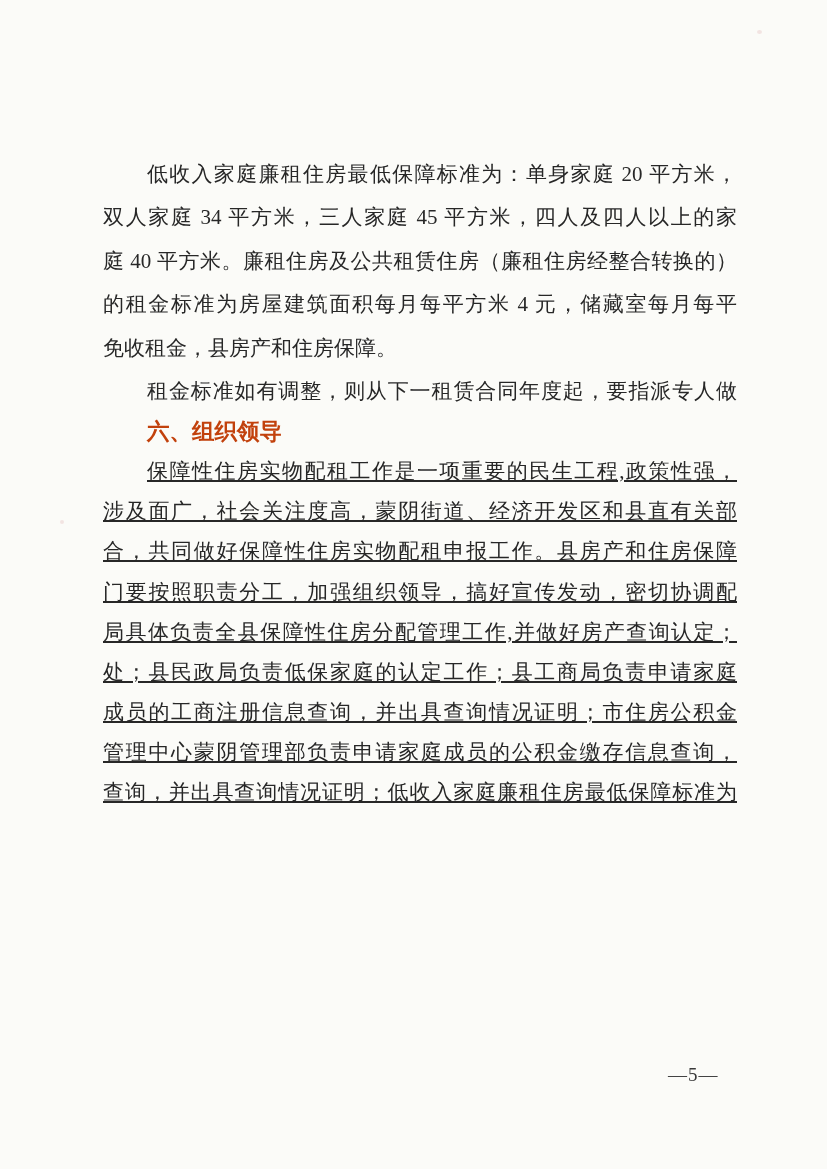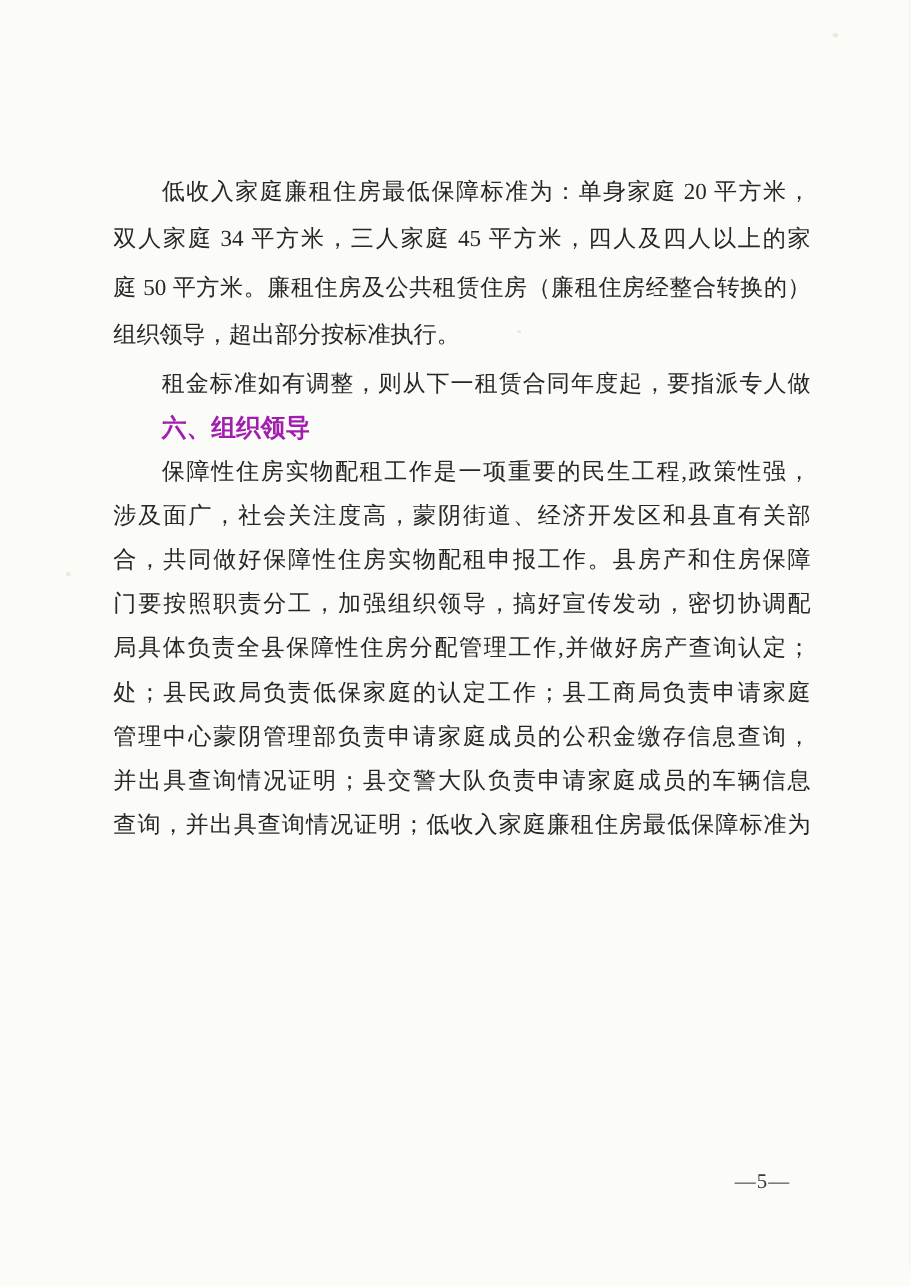--- a/index.html
+++ b/index.html
@@ -30,29 +30,29 @@
     text-align: justify;
     text-align-last: justify;
     white-space: normal;
     overflow: hidden;
   }
   .line.indent { text-indent: 44px; }
   .line.line-end { text-align-last: left; }
   
   .block-0 .line { height: 43.4px; line-height: 43.4px; }
   .block-1 .line { height: 43px;   line-height: 43px; }
-  .block-3 .line { height: 40.2px; line-height: 40.2px; }
+  .block-3 .line { height: 40.2px; line-height: 40.2px; text-decoration: underline; }
   .heading-line {
     font-family: "Liberation Sans", "DejaVu Sans", sans-serif;
     font-weight: 700;
     font-size: 22.5px;
     height: 38px;
     line-height: 38px;
     text-align-last: left;
-    color: #a21caf;
+    color: #c2410c;
   }
   .page-number {
     position: absolute;
     left: 668px;
     top: 1064px;
     font-size: 19px;
     line-height: 22px;
     color: #3a3a3a;
     letter-spacing: 1px;
     font-family: "Liberation Serif", "DejaVu Serif", serif;
@@ -72,36 +72,37 @@
 
 <div class="page">
   <div class="speckle sp1"></div>
   <div class="speckle sp2"></div>
   <div class="speckle sp3"></div>
 
   <div class="doc-body">
       <div class="block block-0">
         <div class="line indent">低收入家庭廉租住房最低保障标准为：单身家庭 20 平方米，</div>
         <div class="line">双人家庭 34 平方米，三人家庭 45 平方米，四人及四人以上的家</div>
-        <div class="line">庭 50 平方米。廉租住房及公共租赁住房（廉租住房经整合转换的）</div>
-        <div class="line line-end">组织领导，超出部分按标准执行。</div>
+        <div class="line">庭 40 平方米。廉租住房及公共租赁住房（廉租住房经整合转换的）</div>
+        <div class="line">的租金标准为房屋建筑面积每月每平方米 4 元，储藏室每月每平</div>
+        <div class="line line-end">免收租金，县房产和住房保障。</div>
       </div>
       <div class="block block-1">
         <div class="line indent">租金标准如有调整，则从下一租赁合同年度起，要指派专人做</div>
       </div>
       <div class="block block-2">
         <div class="line indent line-end heading-line">六、组织领导</div>
       </div>
       <div class="block block-3">
         <div class="line indent">保障性住房实物配租工作是一项重要的民生工程,政策性强，</div>
         <div class="line">涉及面广，社会关注度高，蒙阴街道、经济开发区和县直有关部</div>
         <div class="line">合，共同做好保障性住房实物配租申报工作。县房产和住房保障</div>
         <div class="line">门要按照职责分工，加强组织领导，搞好宣传发动，密切协调配</div>
         <div class="line">局具体负责全县保障性住房分配管理工作,并做好房产查询认定；</div>
         <div class="line">处；县民政局负责低保家庭的认定工作；县工商局负责申请家庭</div>
+        <div class="line">成员的工商注册信息查询，并出具查询情况证明；市住房公积金</div>
         <div class="line">管理中心蒙阴管理部负责申请家庭成员的公积金缴存信息查询，</div>
-        <div class="line">并出具查询情况证明；县交警大队负责申请家庭成员的车辆信息</div>
         <div class="line">查询，并出具查询情况证明；低收入家庭廉租住房最低保障标准为</div>
       </div>
     </div>
 
   <div class="page-number">—5—</div>
 </div>
 
 </body></html>

